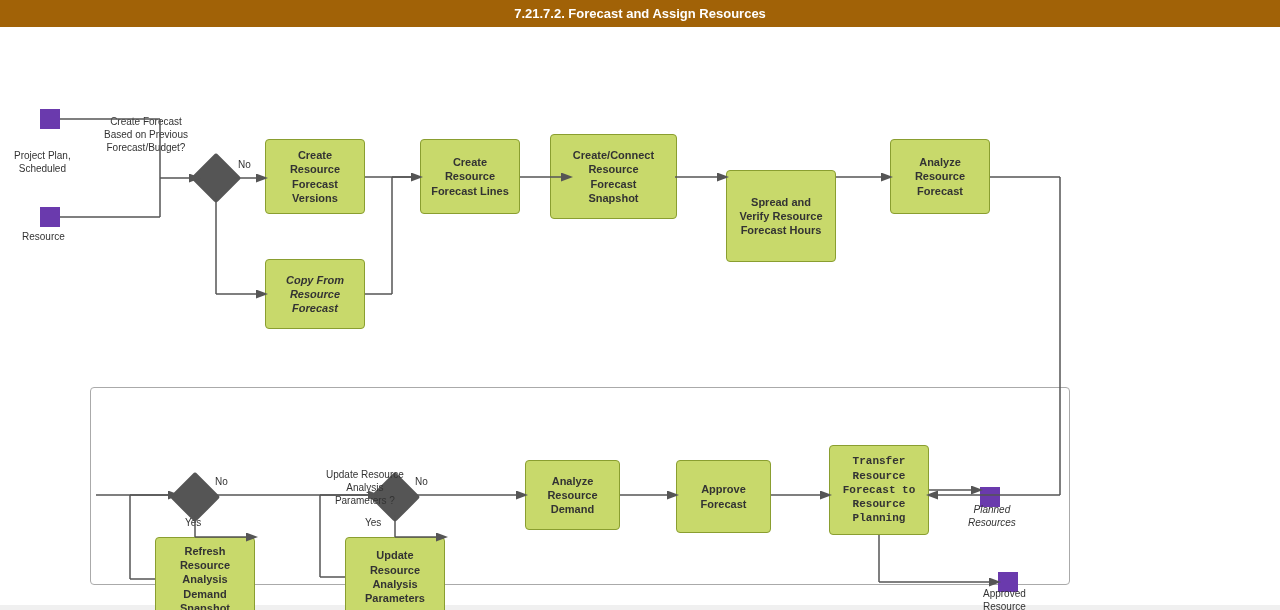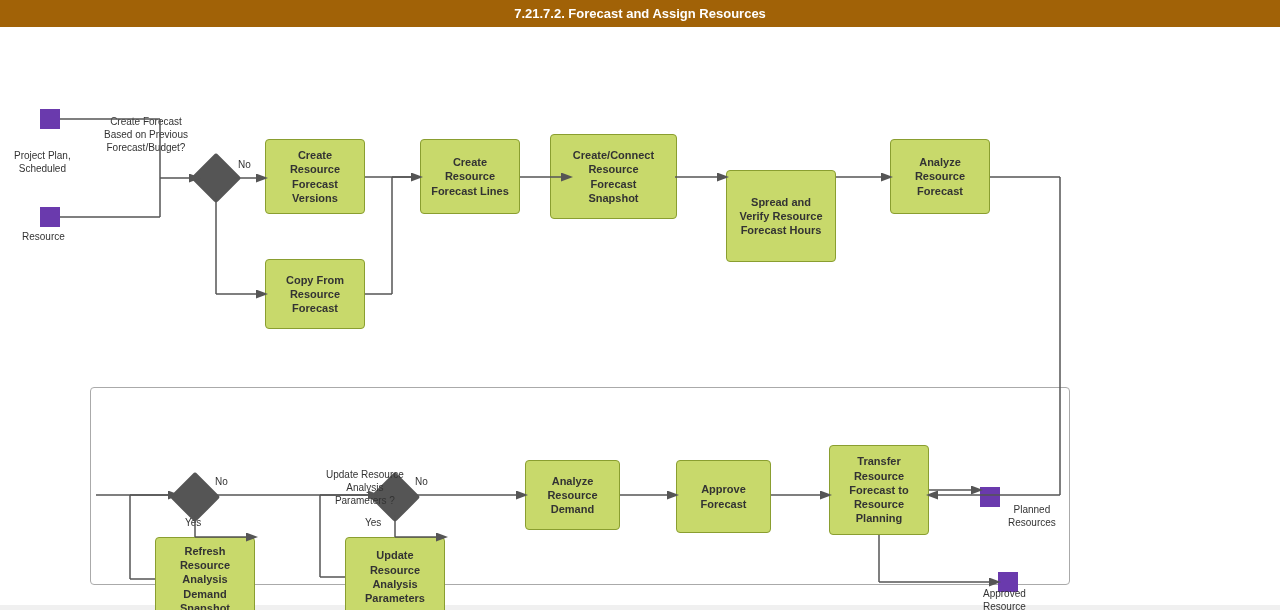--- a/index.html
+++ b/index.html
@@ -84,24 +84,24 @@
 
 <div class="canvas">
 
   <div class="section-box" style="left:90px;top:360px;width:980px;height:198px;"></div>
 
   <div class="process-box" style="left:265px;top:112px;width:100px;height:75px;">Create Resource<br>Forecast<br>Versions</div>
   <div class="process-box" style="left:420px;top:112px;width:100px;height:75px;">Create Resource<br>Forecast Lines</div>
   <div class="process-box" style="left:550px;top:107px;width:127px;height:85px;">Create/Connect<br>Resource<br>Forecast<br>Snapshot</div>
   <div class="process-box" style="left:726px;top:112px;width:110px;height:92px;margin-top:31px;">Spread and<br>Verify Resource<br>Forecast Hours</div>
   <div class="process-box" style="left:890px;top:112px;width:100px;height:75px;">Analyze<br>Resource<br>Forecast</div>
-  <div class="process-box" style="left:265px;top:232px;width:100px;height:70px;">Copy From<br>Resource<br>Forecast</div>
+  <div class="process-box" style="left:265px;top:232px;width:100px;height:70px;font-style:italic;">Copy From<br>Resource<br>Forecast</div>
   <div class="process-box" style="left:525px;top:433px;width:95px;height:70px;">Analyze<br>Resource<br>Demand</div>
   <div class="process-box" style="left:676px;top:433px;width:95px;height:73px;">Approve<br>Forecast</div>
-  <div class="process-box" style="left:829px;top:418px;width:100px;height:90px;">Transfer<br>Resource<br>Forecast to<br>Resource<br>Planning</div>
+  <div class="process-box" style="left:829px;top:418px;width:100px;height:90px;font-family:Liberation Mono, monospace;">Transfer<br>Resource<br>Forecast to<br>Resource<br>Planning</div>
   <div class="process-box" style="left:155px;top:510px;width:100px;height:85px;">Refresh<br>Resource<br>Analysis<br>Demand<br>Snapshot</div>
   <div class="process-box" style="left:345px;top:510px;width:100px;height:80px;">Update<br>Resource<br>Analysis<br>Parameters</div>
 
   <div class="diamond" style="left:198px;top:133px;"></div>
   <div class="diamond" style="left:177px;top:452px;"></div>
   <div class="diamond" style="left:377px;top:452px;"></div>
 
   <div class="square-marker" style="left:40px;top:82px;"></div>
   <div class="square-marker" style="left:40px;top:180px;"></div>
   <div class="square-marker" style="left:980px;top:460px;"></div>
@@ -109,21 +109,21 @@
 
   <div class="label-text" style="left:14px;top:122px;">Project Plan,<br>Scheduled</div>
   <div class="label-text" style="left:22px;top:203px;">Resource</div>
   <div class="label-text" style="left:104px;top:88px;">Create Forecast<br>Based on Previous<br>Forecast/Budget?</div>
   <div class="label-text" style="left:238px;top:131px;">No</div>
   <div class="label-text" style="left:326px;top:393px;margin-top:48px;">Update Resource<br>Analysis<br>Parameters ?</div>
   <div class="label-text" style="left:215px;top:448px;">No</div>
   <div class="label-text" style="left:185px;top:489px;">Yes</div>
   <div class="label-text" style="left:415px;top:448px;">No</div>
   <div class="label-text" style="left:365px;top:489px;">Yes</div>
-  <div class="label-text" style="left:1008px;top:476px;">Planned<br>Resources</div>
+  <div class="label-text" style="left:968px;top:476px;font-style:italic;">Planned<br>Resources</div>
   <div class="label-text" style="left:983px;top:560px;">Approved<br>Resource<br>Forecast</div>
 
   <svg class="arrows-svg">
     <defs>
       <marker id="arrow" markerWidth="8" markerHeight="8" refX="6" refY="3" orient="auto">
         <path d="M0,0 L0,6 L8,3 z" fill="#555"></path>
       </marker>
     </defs>
 
     <line x1="60" y1="92" x2="160" y2="92" stroke="#555" stroke-width="1.5"></line>

